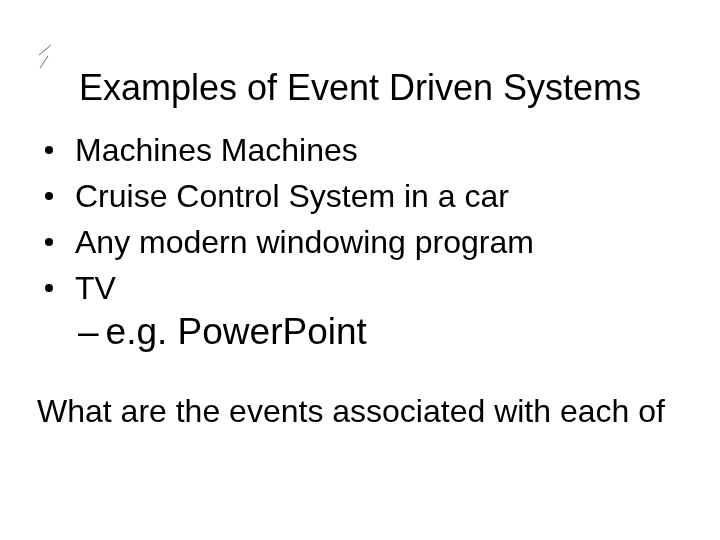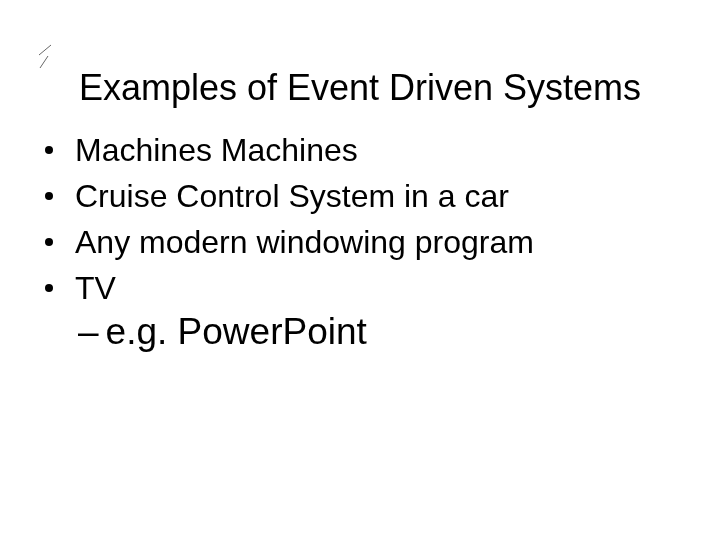--- a/index.html
+++ b/index.html
@@ -98,15 +98,16 @@
       <span class="bullet-dot"></span>
       <span>TV</span>
     </li>
   </ul>
 
   <div class="sub-bullet">
     <span class="dash">–</span><span>e.g. PowerPoint</span>
   </div>
 
   <div class="question">
+    <div class="q-line">What are the events associated with each of</div>
   </div>
 
 </div>
 
 </body></html>

